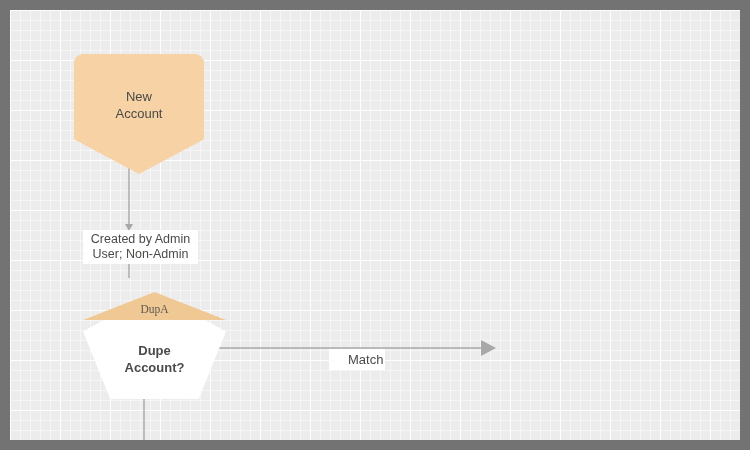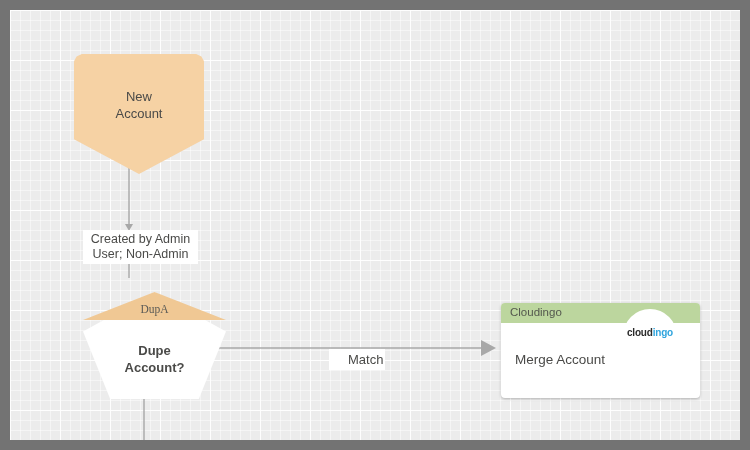--- a/index.html
+++ b/index.html
@@ -244,25 +244,15 @@
     <div id="node-dupe-account">
       <div class="pent-body"></div>
       <div class="pent-band"></div>
       <div class="pent-band-label">DupA</div>
       <div class="pent-label">Dupe
 Account?</div>
     </div>
 
     <div class="edge-label" id="edge-label-match">Match</div>
 
-    <div id="node-merge-account">
-      <div class="card-header">
-        <span class="card-header-label">Cloudingo</span>
-      </div>
-      <div class="logo-badge">
-        <div class="cloud-bg"></div>
-        <div class="logo-text"><span>cloud</span><span class="hl">ingo</span></div>
-      </div>
-      <div class="card-body-label">Merge Account</div>
-    </div>
 
   </div>
 </div>
 
 </body></html>

